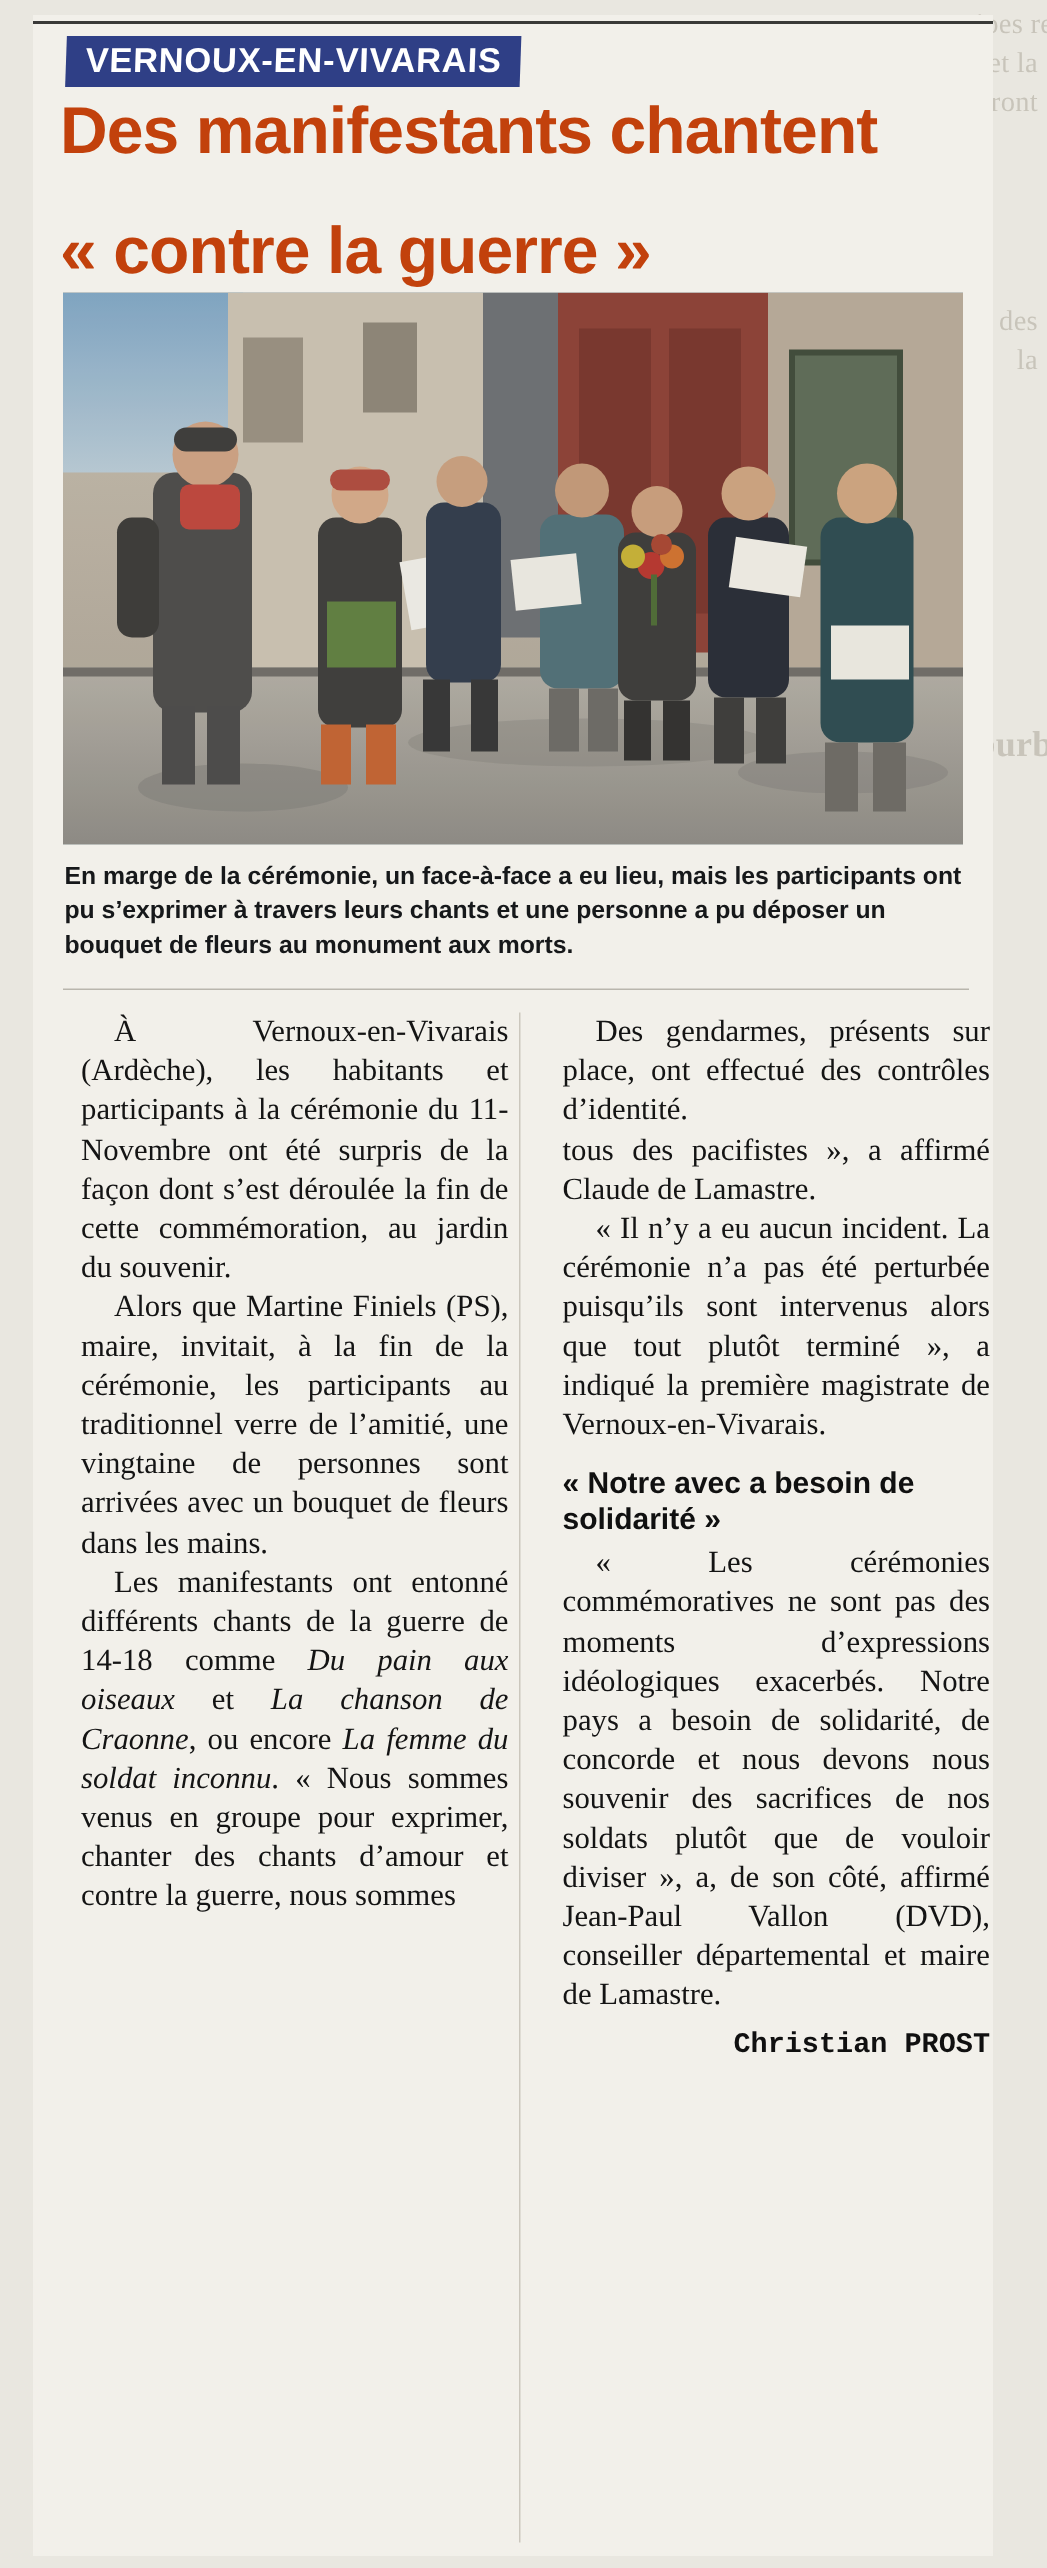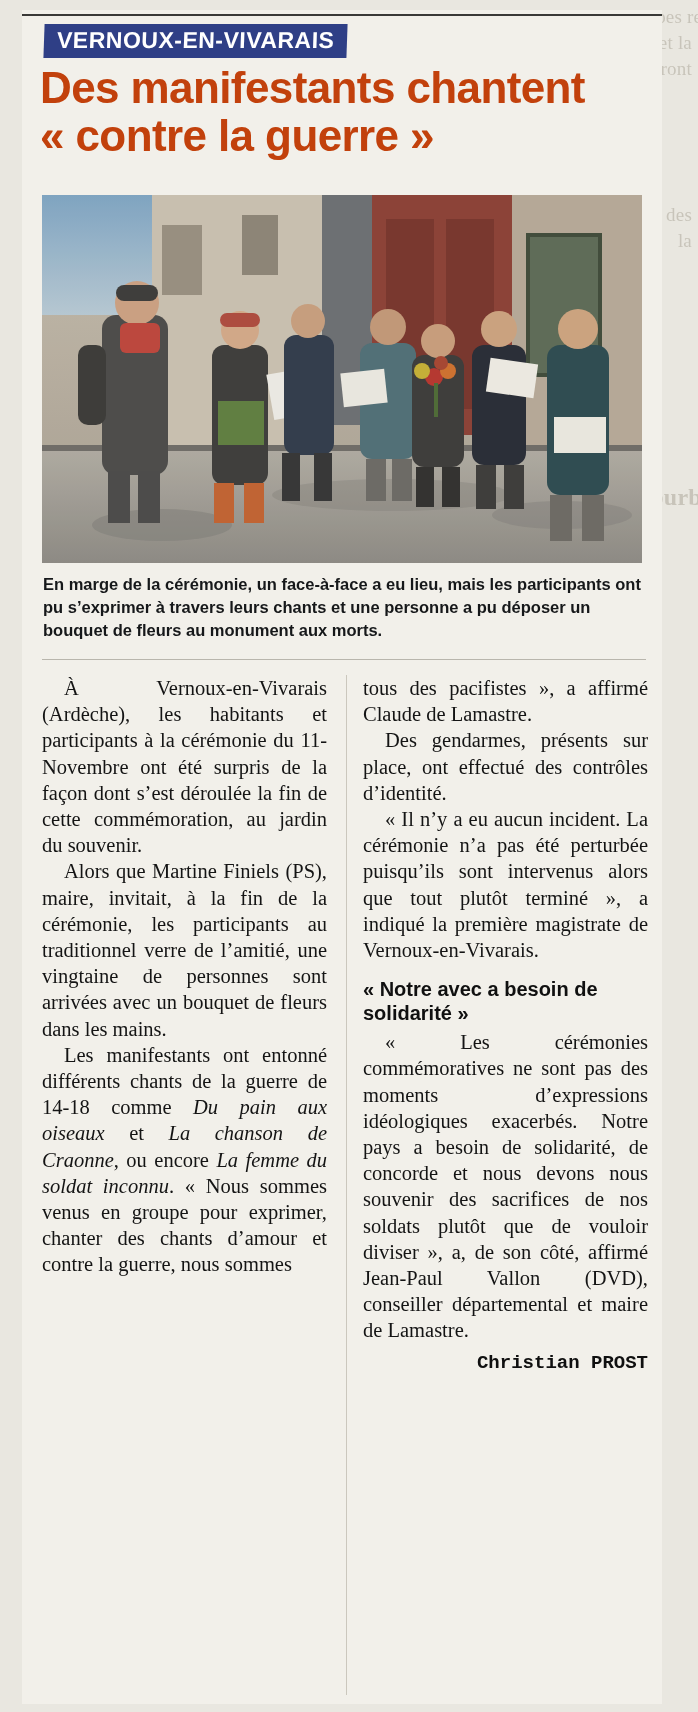--- a/index.html
+++ b/index.html
@@ -76,21 +76,21 @@
     left: 18px;
     top: 54px;
     width: 620px;
     font-family: "Liberation Sans", sans-serif;
     font-weight: bold;
     font-size: 44px;
     line-height: 48px;
     color: #c2410c;
     letter-spacing: -0.6px;
   }
-  .headline .l2 { display:block; }
+  .headline .l2 { display:block;margin-top:32px; }
 
   .photo {
     position: absolute;
     left: 20px;
     top: 185px;
     width: 600px;
     height: 368px;
     overflow: hidden;
     background: #9aa3a8;
   }
@@ -121,20 +121,21 @@
     position: absolute;
     left: 20px;
     top: 665px;
     width: 606px;
     height: 1030px;
   }
   .col {
     position: absolute;
     top: 0;
     width: 285px;
+    margin-left: 12px;
   }
   .col-left { left: 0; }
   .col-right { left: 321px; }
   .vrule {
     position: absolute;
     left: 304px;
     top: 0;
     width: 1px;
     height: 1020px;
     background: #cbc7bd;
@@ -298,22 +299,22 @@
     <div class="cols">
       <div class="vrule"></div>
 
       <div class="col col-left">
         <p class="body">À Vernoux-en-Vivarais (Ardèche), les habitants et participants à la cérémonie du 11-Novembre ont été surpris de la façon dont s’est déroulée la fin de cette commémoration, au jardin du souvenir.</p>
         <p class="body">Alors que Martine Finiels (PS), maire, invitait, à la fin de la cérémonie, les participants au traditionnel verre de l’amitié, une vingtaine de personnes sont arrivées avec un bouquet de fleurs dans les mains.</p>
         <p class="body"><span>Les manifestants ont entonné différents chants de la guerre de 14-18 comme </span><em>Du pain aux oiseaux</em><span> et </span><em>La chanson de Craonne</em><span>, ou encore </span><em>La femme du soldat inconnu</em><span>. « Nous sommes venus en groupe pour exprimer, chanter des chants d’amour et contre la guerre, nous sommes</span></p>
       </div>
 
       <div class="col col-right">
+        <p class="body">Des gendarmes, présents sur place, ont effectué des contrôles d’identité.</p>
         <p class="body noind">tous des pacifistes », a affirmé Claude de Lamastre.</p>
-        <p class="body">Des gendarmes, présents sur place, ont effectué des contrôles d’identité.</p>
         <p class="body">« Il n’y a eu aucun incident. La cérémonie n’a pas été perturbée puisqu’ils sont intervenus alors que tout plutôt terminé », a indiqué la première magistrate de Vernoux-en-Vivarais.</p>
         <h3 class="subhead">« Notre avec a besoin de solidarité »</h3>
         <p class="body">« Les cérémonies commémoratives ne sont pas des moments d’expressions idéologiques exacerbés. Notre pays a besoin de solidarité, de concorde et nous devons nous souvenir des sacrifices de nos soldats plutôt que de vouloir diviser », a, de son côté, affirmé Jean-Paul Vallon (DVD), conseiller départemental et maire de Lamastre.</p>
         <div class="byline">Christian PROST</div>
       </div>
     </div>
   </div>
 </div>
 
 </body></html>

